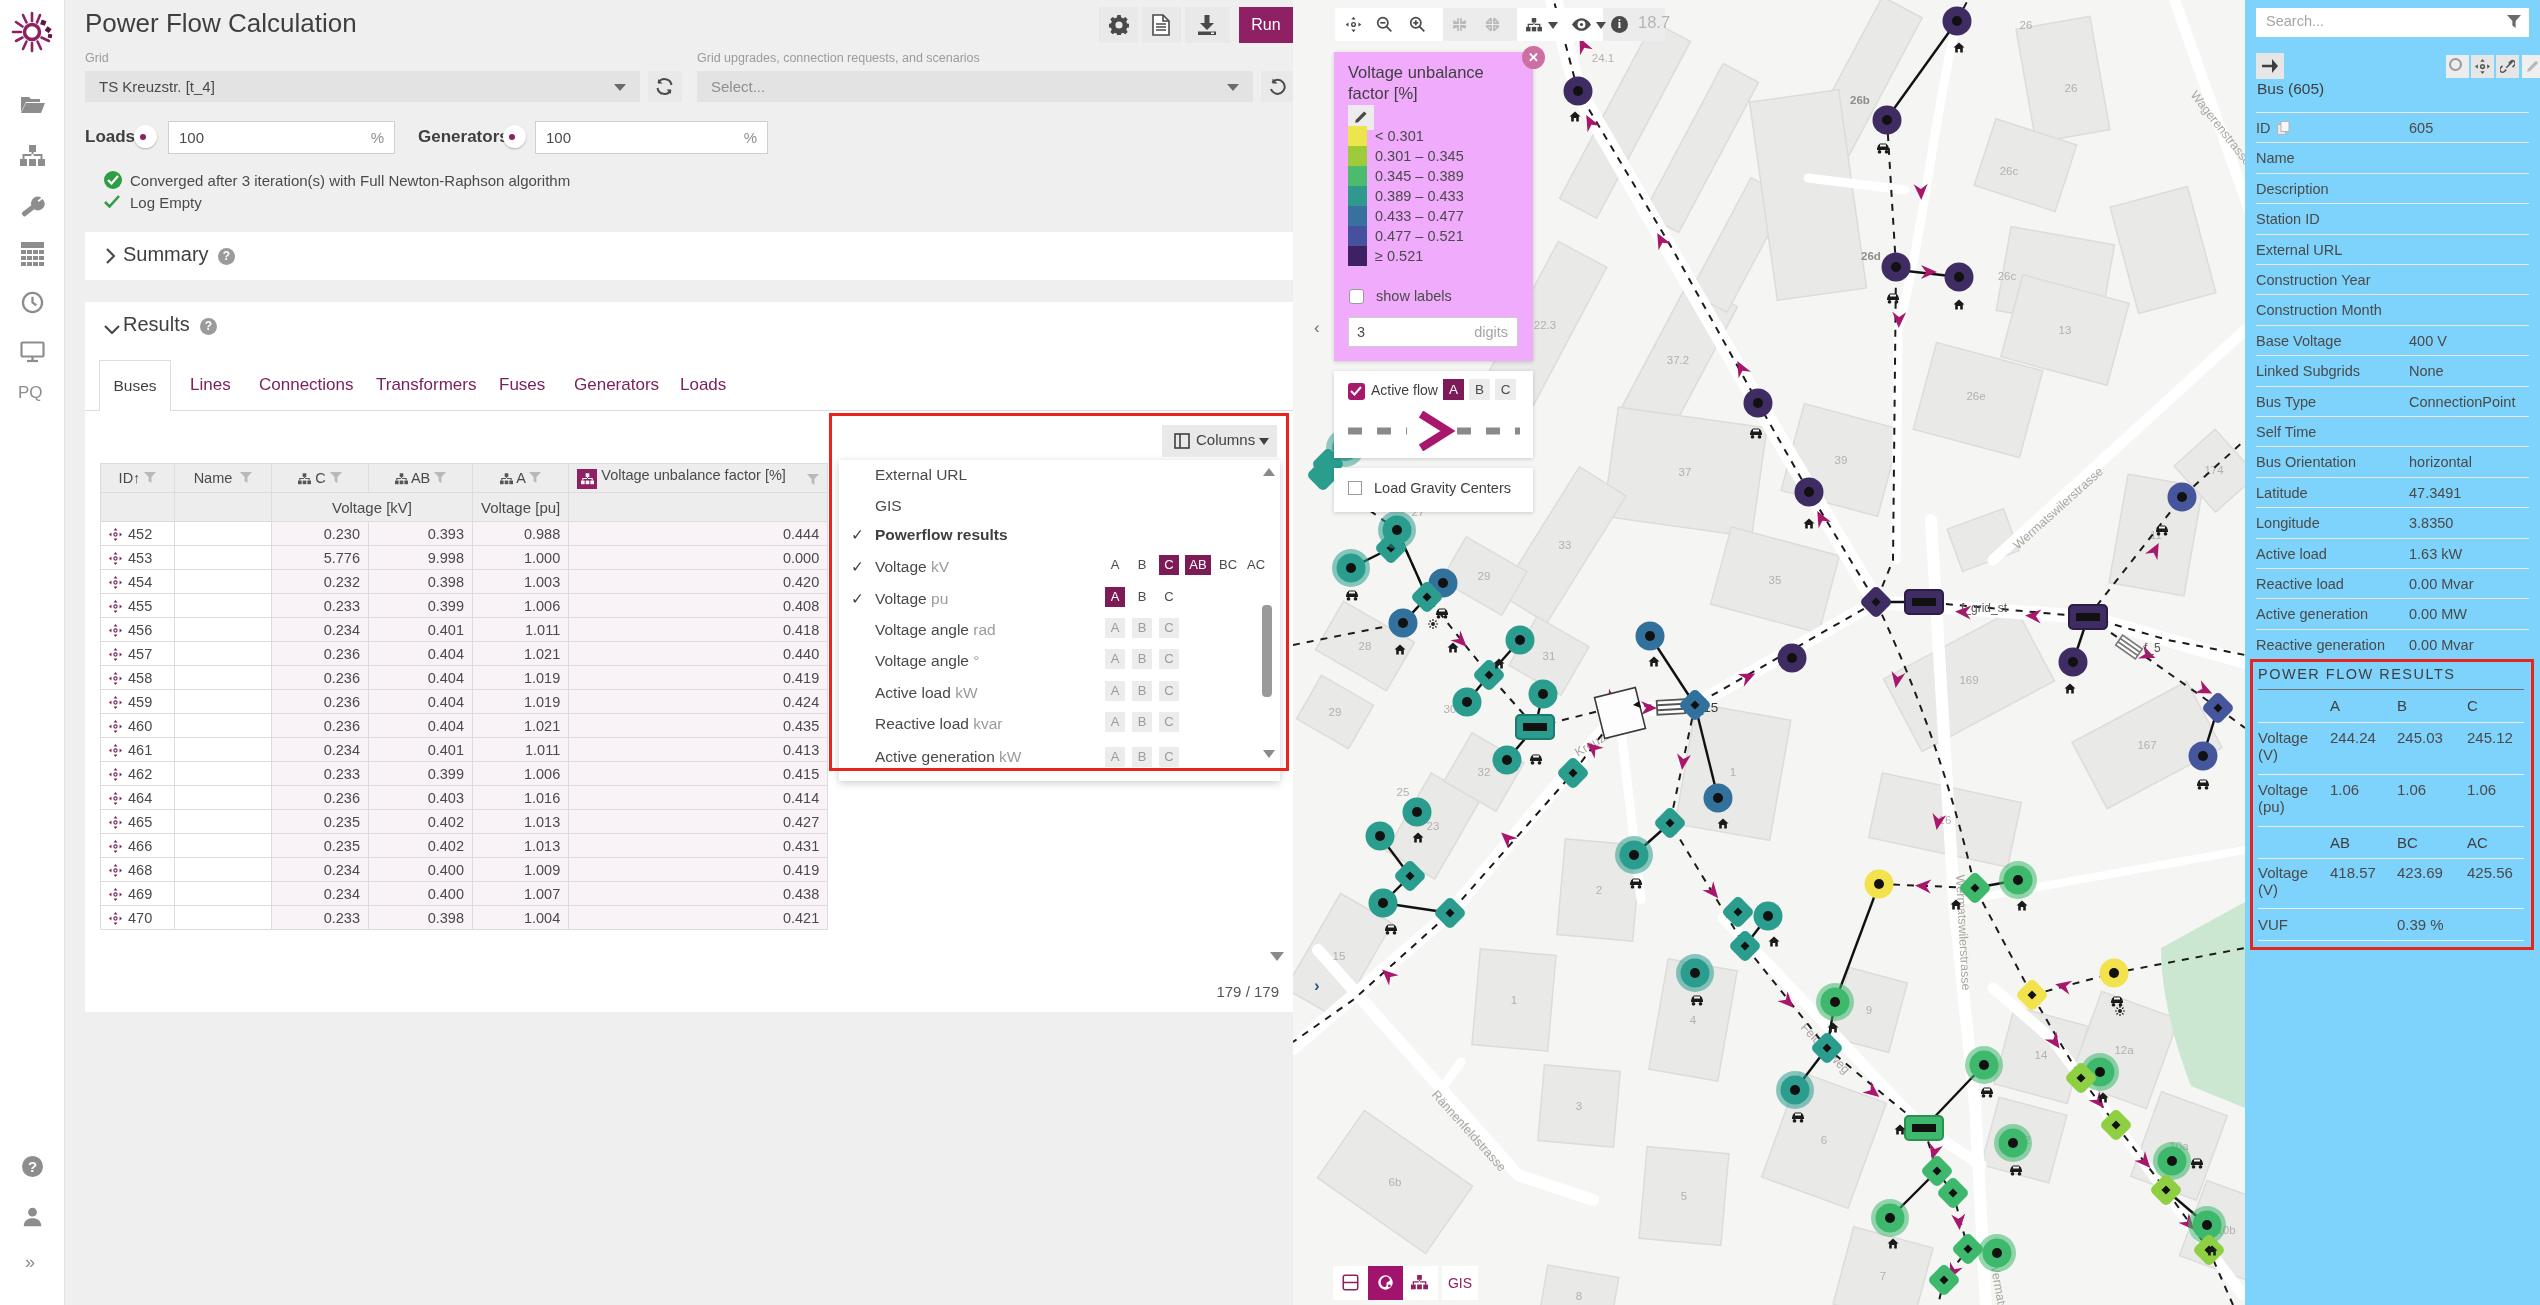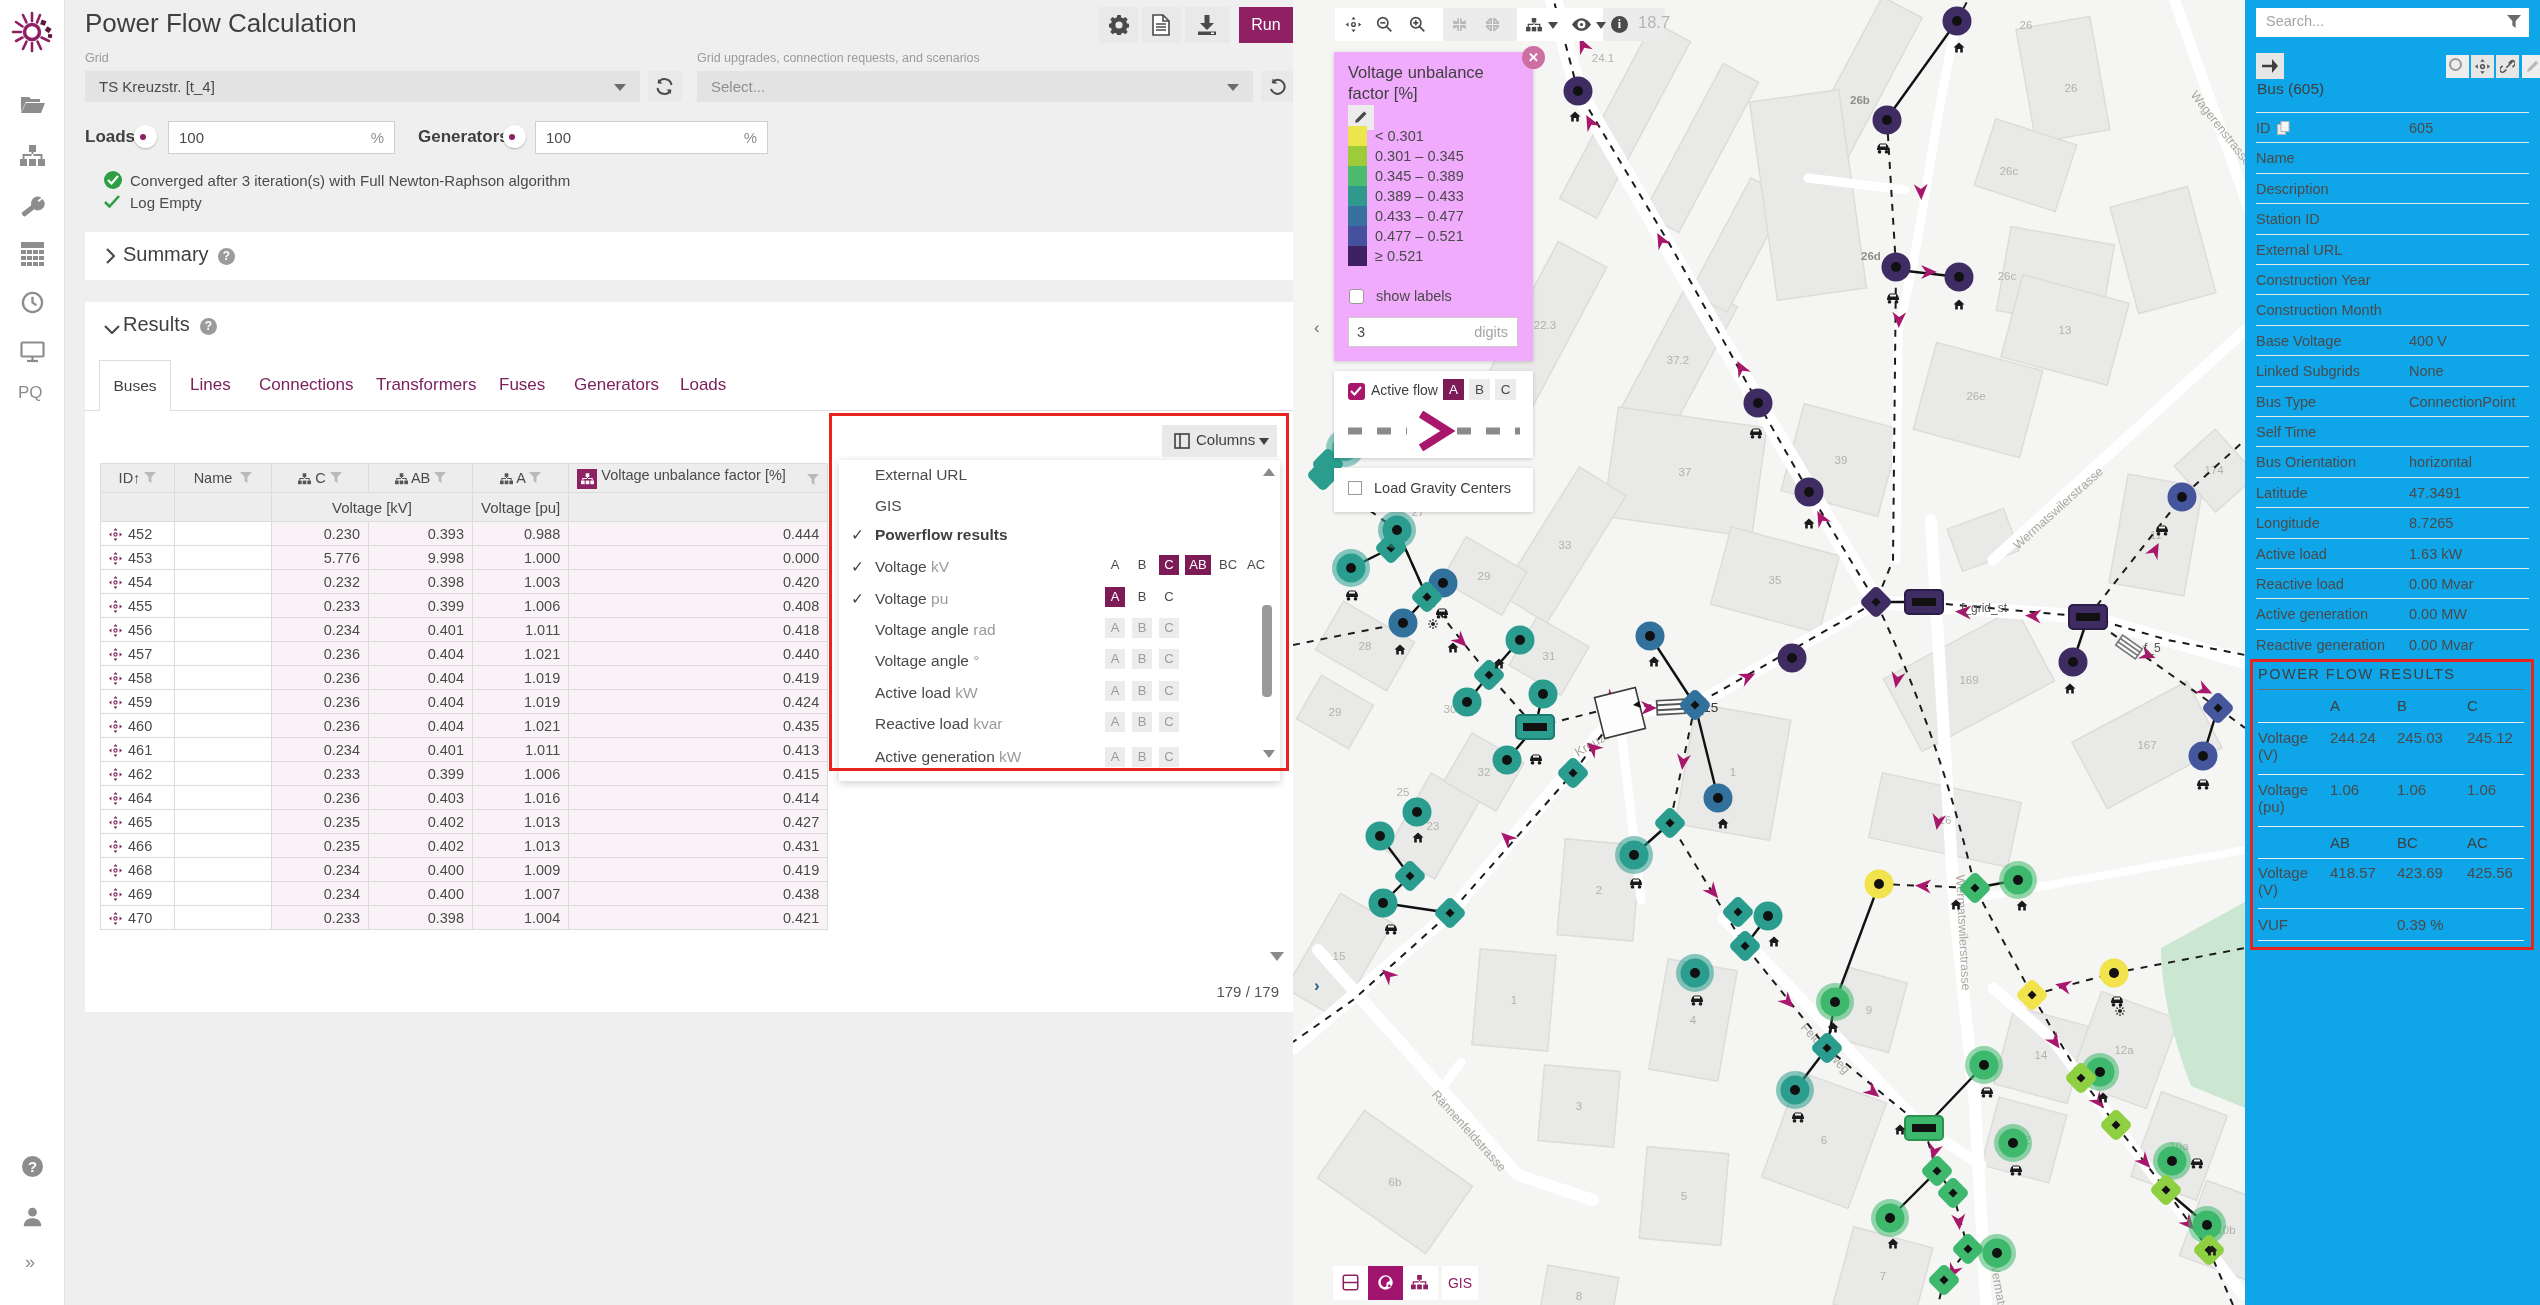--- a/index.html
+++ b/index.html
@@ -2,21 +2,21 @@
 <html><head>
 <meta charset="utf-8">
 <style>
 * { margin:0; padding:0; box-sizing:border-box; }
 html,body { width:2540px; height:1305px; overflow:hidden; background:#fff;
   font-family:"Liberation Sans", sans-serif; color:#4a4a4a; }
 .abs { position:absolute; }
 #sidebar { position:absolute; left:0; top:0; width:65px; height:1305px; background:#fff; border-right:1px solid #e4e4e4; z-index:30; }
 #main { position:absolute; left:65px; top:0; width:1228px; height:1305px; background:#efefef; z-index:10; }
 #mapwrap { position:absolute; left:1293px; top:0; width:952px; height:1305px; background:#f5f5f4; overflow:hidden; }
-#right { position:absolute; left:2245px; top:0; width:295px; height:1305px; background:#0ea5e9; z-index:30; }
+#right { position:absolute; left:2245px; top:0; width:295px; height:1305px; background:#7dd3fc; z-index:30; }
 .card { position:absolute; background:#fff; }
 .sel { background:#e3e3e3; color:#4a4a4a; font-size:15px; line-height:31px; padding:0 14px; position:absolute; }
 .caret { width:0;height:0;border-left:6px solid transparent;border-right:6px solid transparent;border-top:7px solid #6b6b6b; position:absolute; }
 .lbl { position:absolute; font-size:12.5px; color:#9b9b9b; }
 .btn { position:absolute; background:#e9e9e9; }
 table.res { border-collapse:collapse; font-size:14.5px; color:#4a4a4a; table-layout:fixed; }
 table.res td, table.res th { border:1px solid #dcdcdc; padding:0 8px; height:24px; font-weight:normal; overflow:hidden; white-space:nowrap; }
 table.res .hd { background:#ededed; }
 table.res .pink { background:#f9f3f7; text-align:right; }
 .funnel { display:inline-block; width:12px; height:11px; }
@@ -1151,21 +1151,21 @@
   <div class="row" style="top:203.2px;height:31px;line-height:30px;"><span>Station ID</span><span style="position:absolute;left:153px;"></span></div>
   <div class="row" style="top:233.6px;height:31px;line-height:30px;"><span>External URL</span><span style="position:absolute;left:153px;"></span></div>
   <div class="row" style="top:264.0px;height:31px;line-height:30px;"><span>Construction Year</span><span style="position:absolute;left:153px;"></span></div>
   <div class="row" style="top:294.4px;height:31px;line-height:30px;"><span>Construction Month</span><span style="position:absolute;left:153px;"></span></div>
   <div class="row" style="top:324.8px;height:31px;line-height:30px;"><span>Base Voltage</span><span style="position:absolute;left:153px;">400 V</span></div>
   <div class="row" style="top:355.2px;height:31px;line-height:30px;"><span>Linked Subgrids</span><span style="position:absolute;left:153px;">None</span></div>
   <div class="row" style="top:385.6px;height:31px;line-height:30px;"><span>Bus Type</span><span style="position:absolute;left:153px;">ConnectionPoint</span></div>
   <div class="row" style="top:416.0px;height:31px;line-height:30px;"><span>Self Time</span><span style="position:absolute;left:153px;"></span></div>
   <div class="row" style="top:446.4px;height:31px;line-height:30px;"><span>Bus Orientation</span><span style="position:absolute;left:153px;">horizontal</span></div>
   <div class="row" style="top:476.8px;height:31px;line-height:30px;"><span>Latitude</span><span style="position:absolute;left:153px;">47.3491</span></div>
-  <div class="row" style="top:507.2px;height:31px;line-height:30px;"><span>Longitude</span><span style="position:absolute;left:153px;">8.7265</span></div>
+  <div class="row" style="top:507.2px;height:31px;line-height:30px;"><span>Longitude</span><span style="position:absolute;left:153px;">3.8350</span></div>
   <div class="row" style="top:537.6px;height:31px;line-height:30px;"><span>Active load</span><span style="position:absolute;left:153px;">1.63 kW</span></div>
   <div class="row" style="top:568.0px;height:31px;line-height:30px;"><span>Reactive load</span><span style="position:absolute;left:153px;">0.00 Mvar</span></div>
   <div class="row" style="top:598.4px;height:31px;line-height:30px;"><span>Active generation</span><span style="position:absolute;left:153px;">0.00 MW</span></div>
   <div class="row" style="top:628.8px;height:31px;line-height:30px;"><span>Reactive generation</span><span style="position:absolute;left:153px;">0.00 Mvar</span></div>
   <div class="abs" style="left:5px;top:659px;width:284px;height:291px;border:3px solid #e8241f;"></div>
   <div class="abs" style="left:13px;top:666px;font-size:14.5px;color:#3f3f3f;letter-spacing:1.5px;">POWER FLOW RESULTS</div>
   <div class="abs" style="left:13px;top:689px;width:266px;border-top:1px solid #6f6f6f;"></div>
   <div class="abs" style="left:85px;top:697px;font-size:15px;color:#3f3f3f;">A</div>
   <div class="abs" style="left:152px;top:697px;font-size:15px;color:#3f3f3f;">B</div>
   <div class="abs" style="left:222px;top:697px;font-size:15px;color:#3f3f3f;">C</div>

